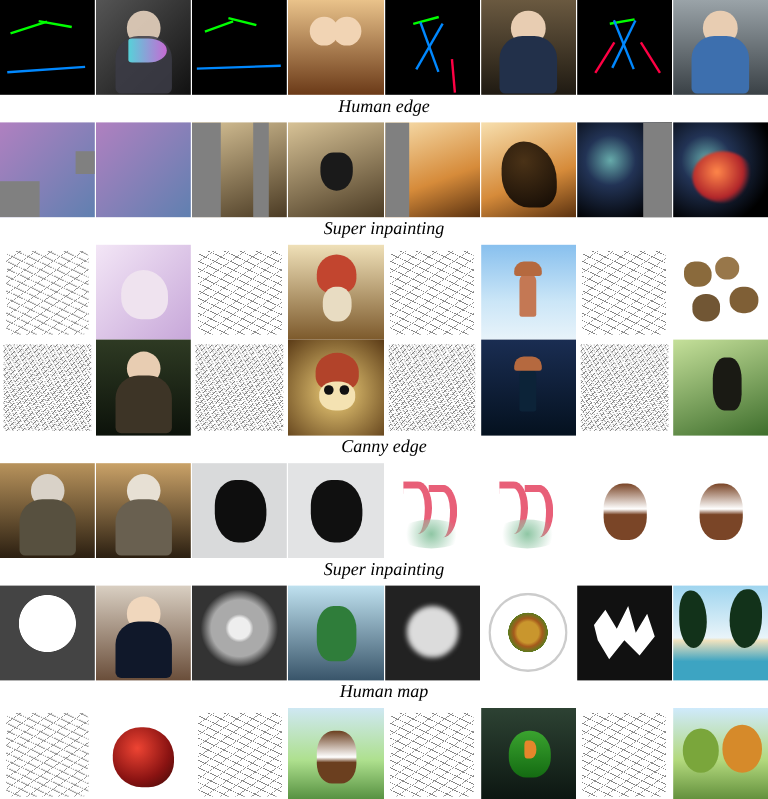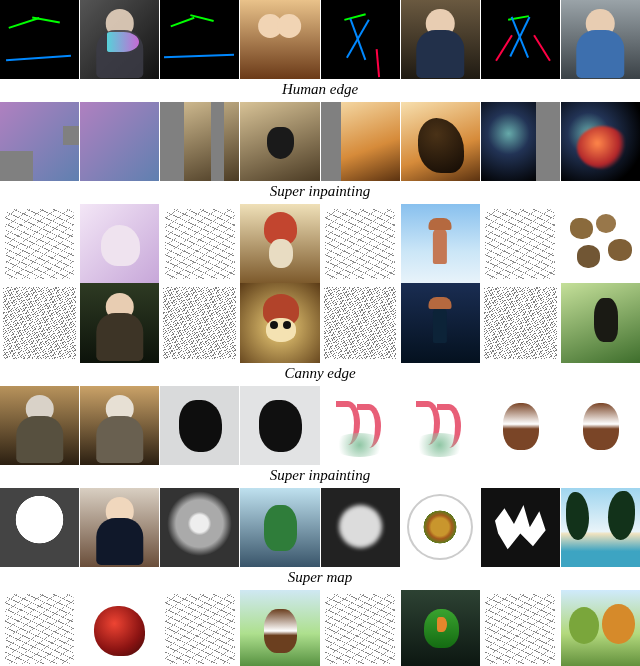--- a/index.html
+++ b/index.html
@@ -235,21 +235,21 @@
         <div class="plate"></div>
       </div>
     <div class="tile" style="background:#111">
         <div class="splat"></div>
       </div>
     <div class="tile" style="background:linear-gradient(180deg,#9fd5ef 0%,#e9f4f9 55%,#efe2be 58%,#3da4c2 80%)">
       <div class="blob" style="left:6%;top:6%;width:30%;height:60%;background:#12321a;border-radius:40% 60% 50% 55%"></div>
       <div class="blob" style="left:60%;top:4%;width:34%;height:62%;background:#12321a;border-radius:55% 40% 55% 48%"></div>
     </div>
   </div>
-  <div class="row-label">Super map</div>
+  <div class="row-label">Human map</div>
 
   <div class="row">
     <div class="tile t-sketch"></div>
     <div class="tile t-white">
       <div class="blob" style="left:18%;top:20%;width:64%;height:64%;background:radial-gradient(circle at 40% 35%,#e43 0%,#8a1312 60%,#3a0907 100%);border-radius:46% 50% 42% 48%"></div>
     </div>
     <div class="tile t-sketch"></div>
     <div class="tile" style="background:linear-gradient(180deg,#cfe8f3 0%,#aee08e 55%,#4f8a3a 100%)">
       <div class="blob" style="left:30%;top:24%;width:42%;height:56%;background:linear-gradient(180deg,#6b3f1f,#fff 50%,#6b3f1f 60%);border-radius:42% 42% 38% 38%"></div>
     </div>

